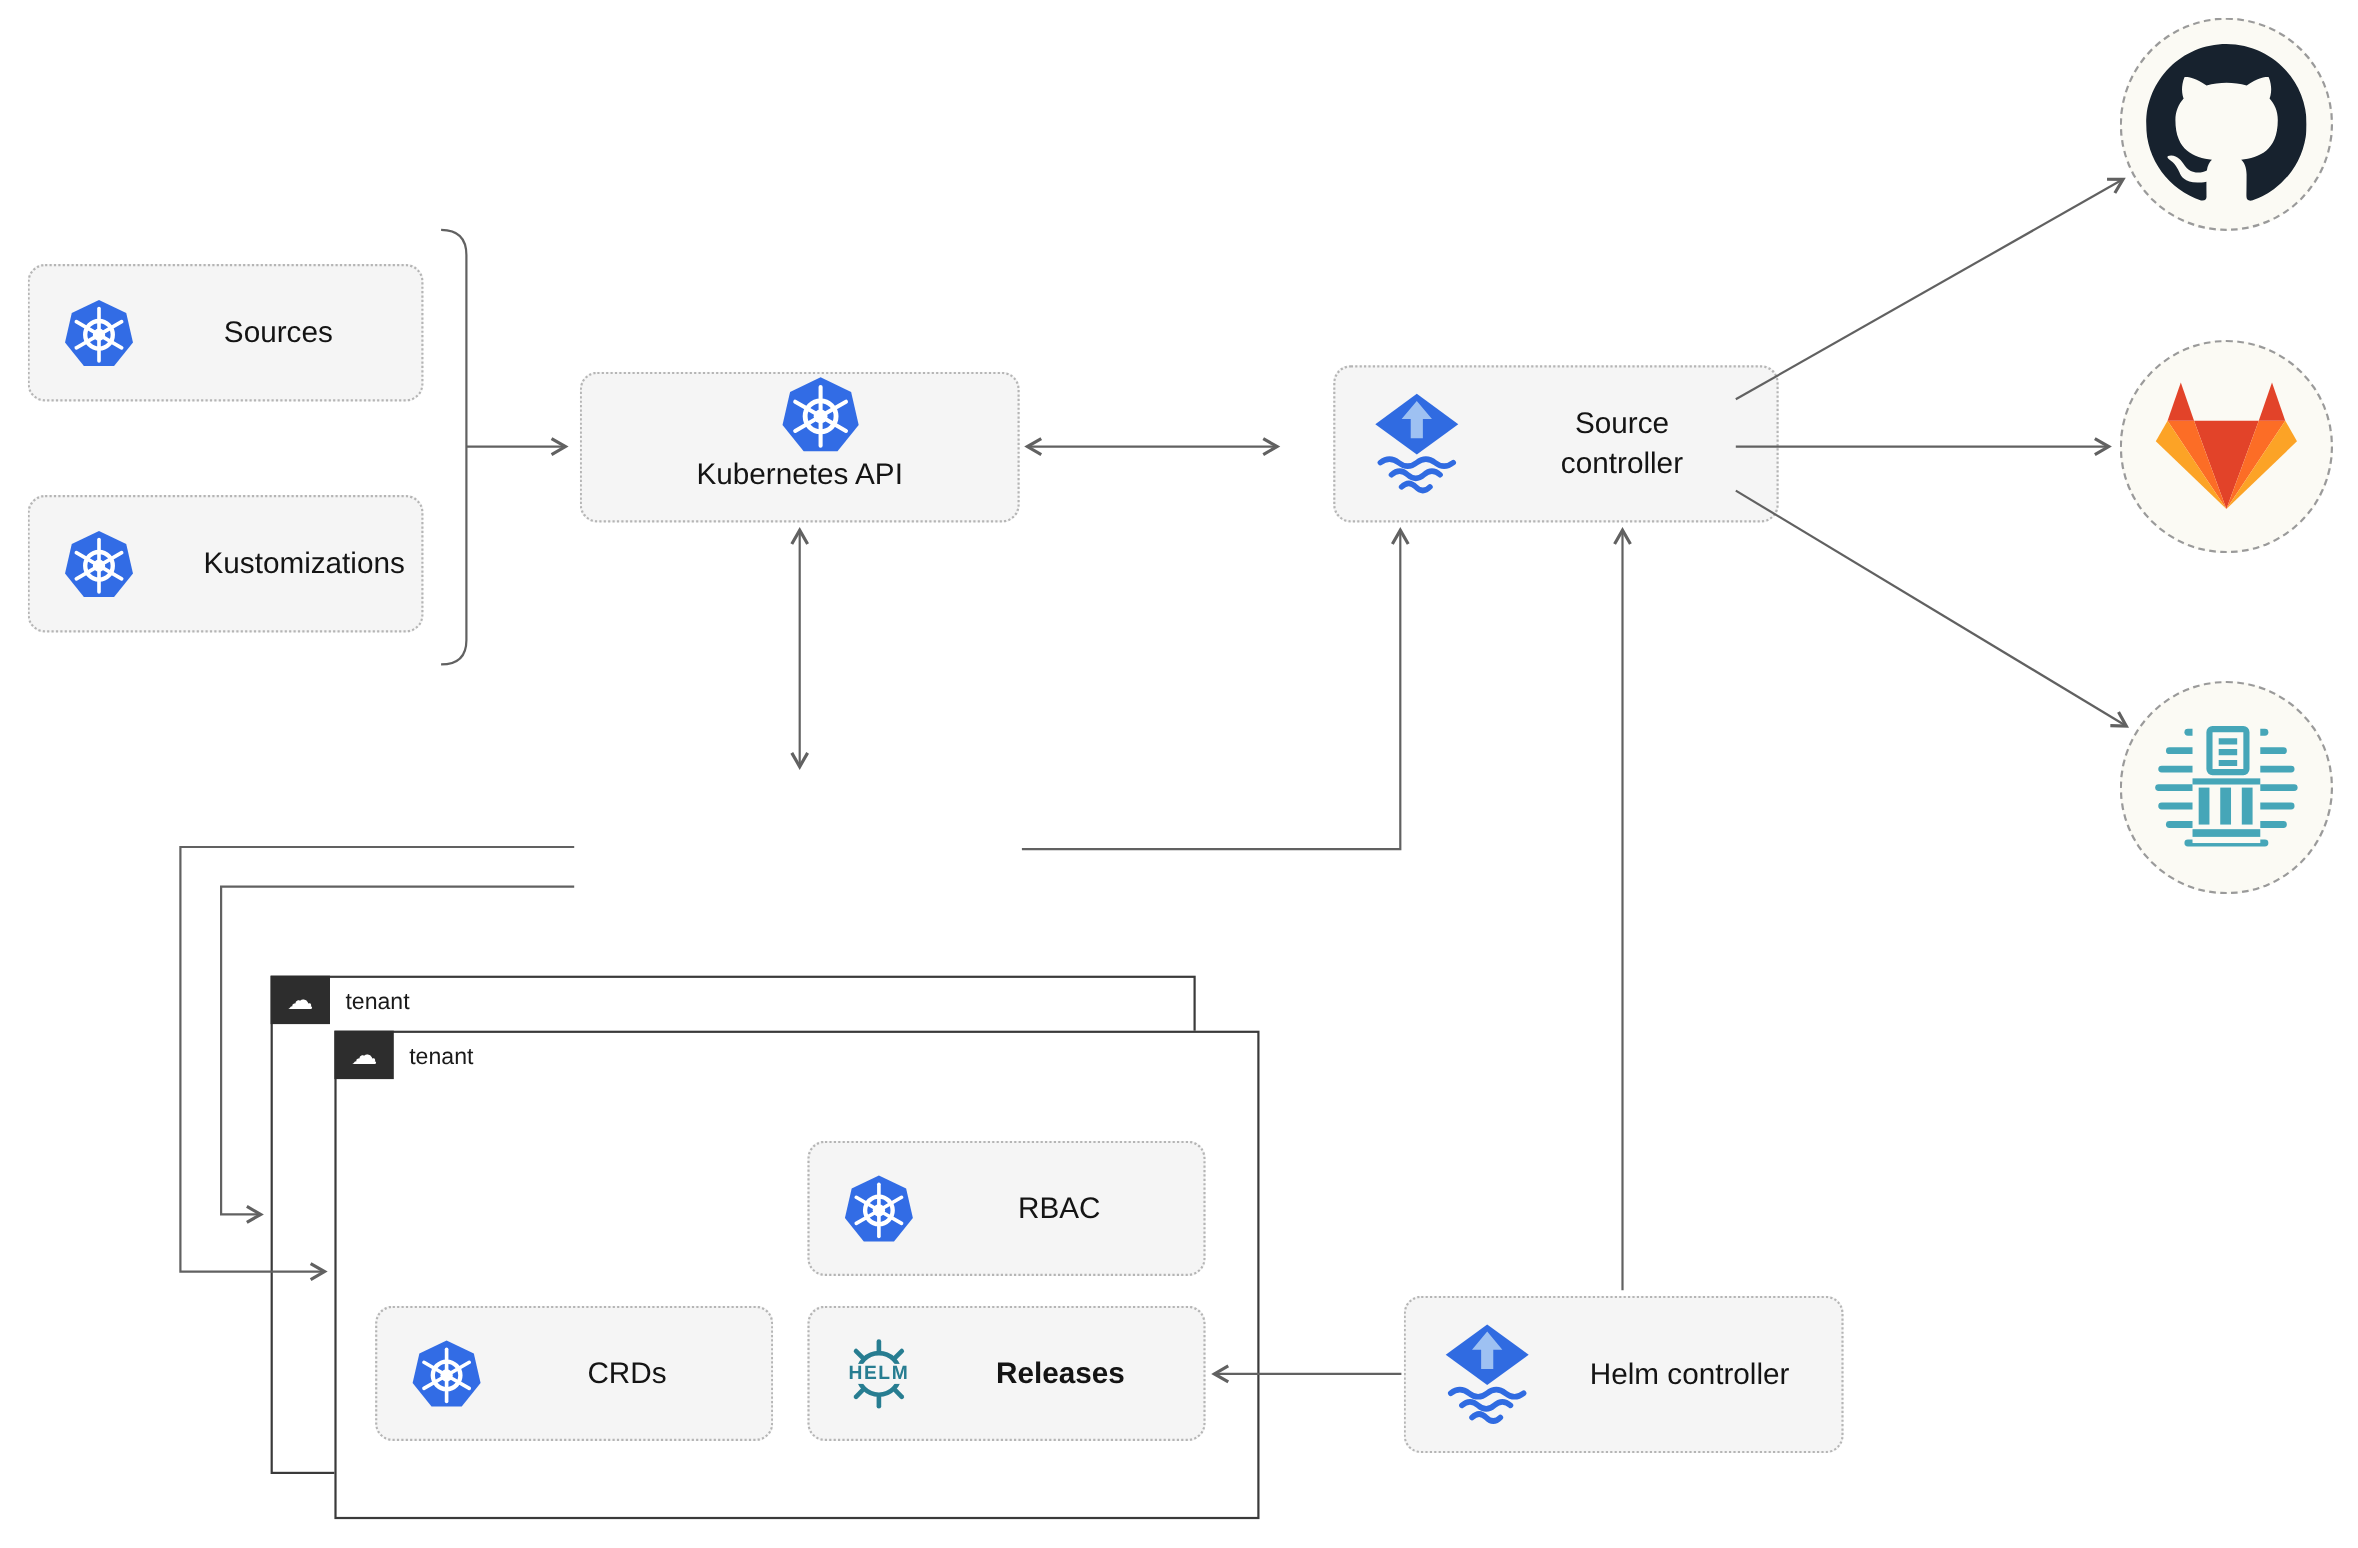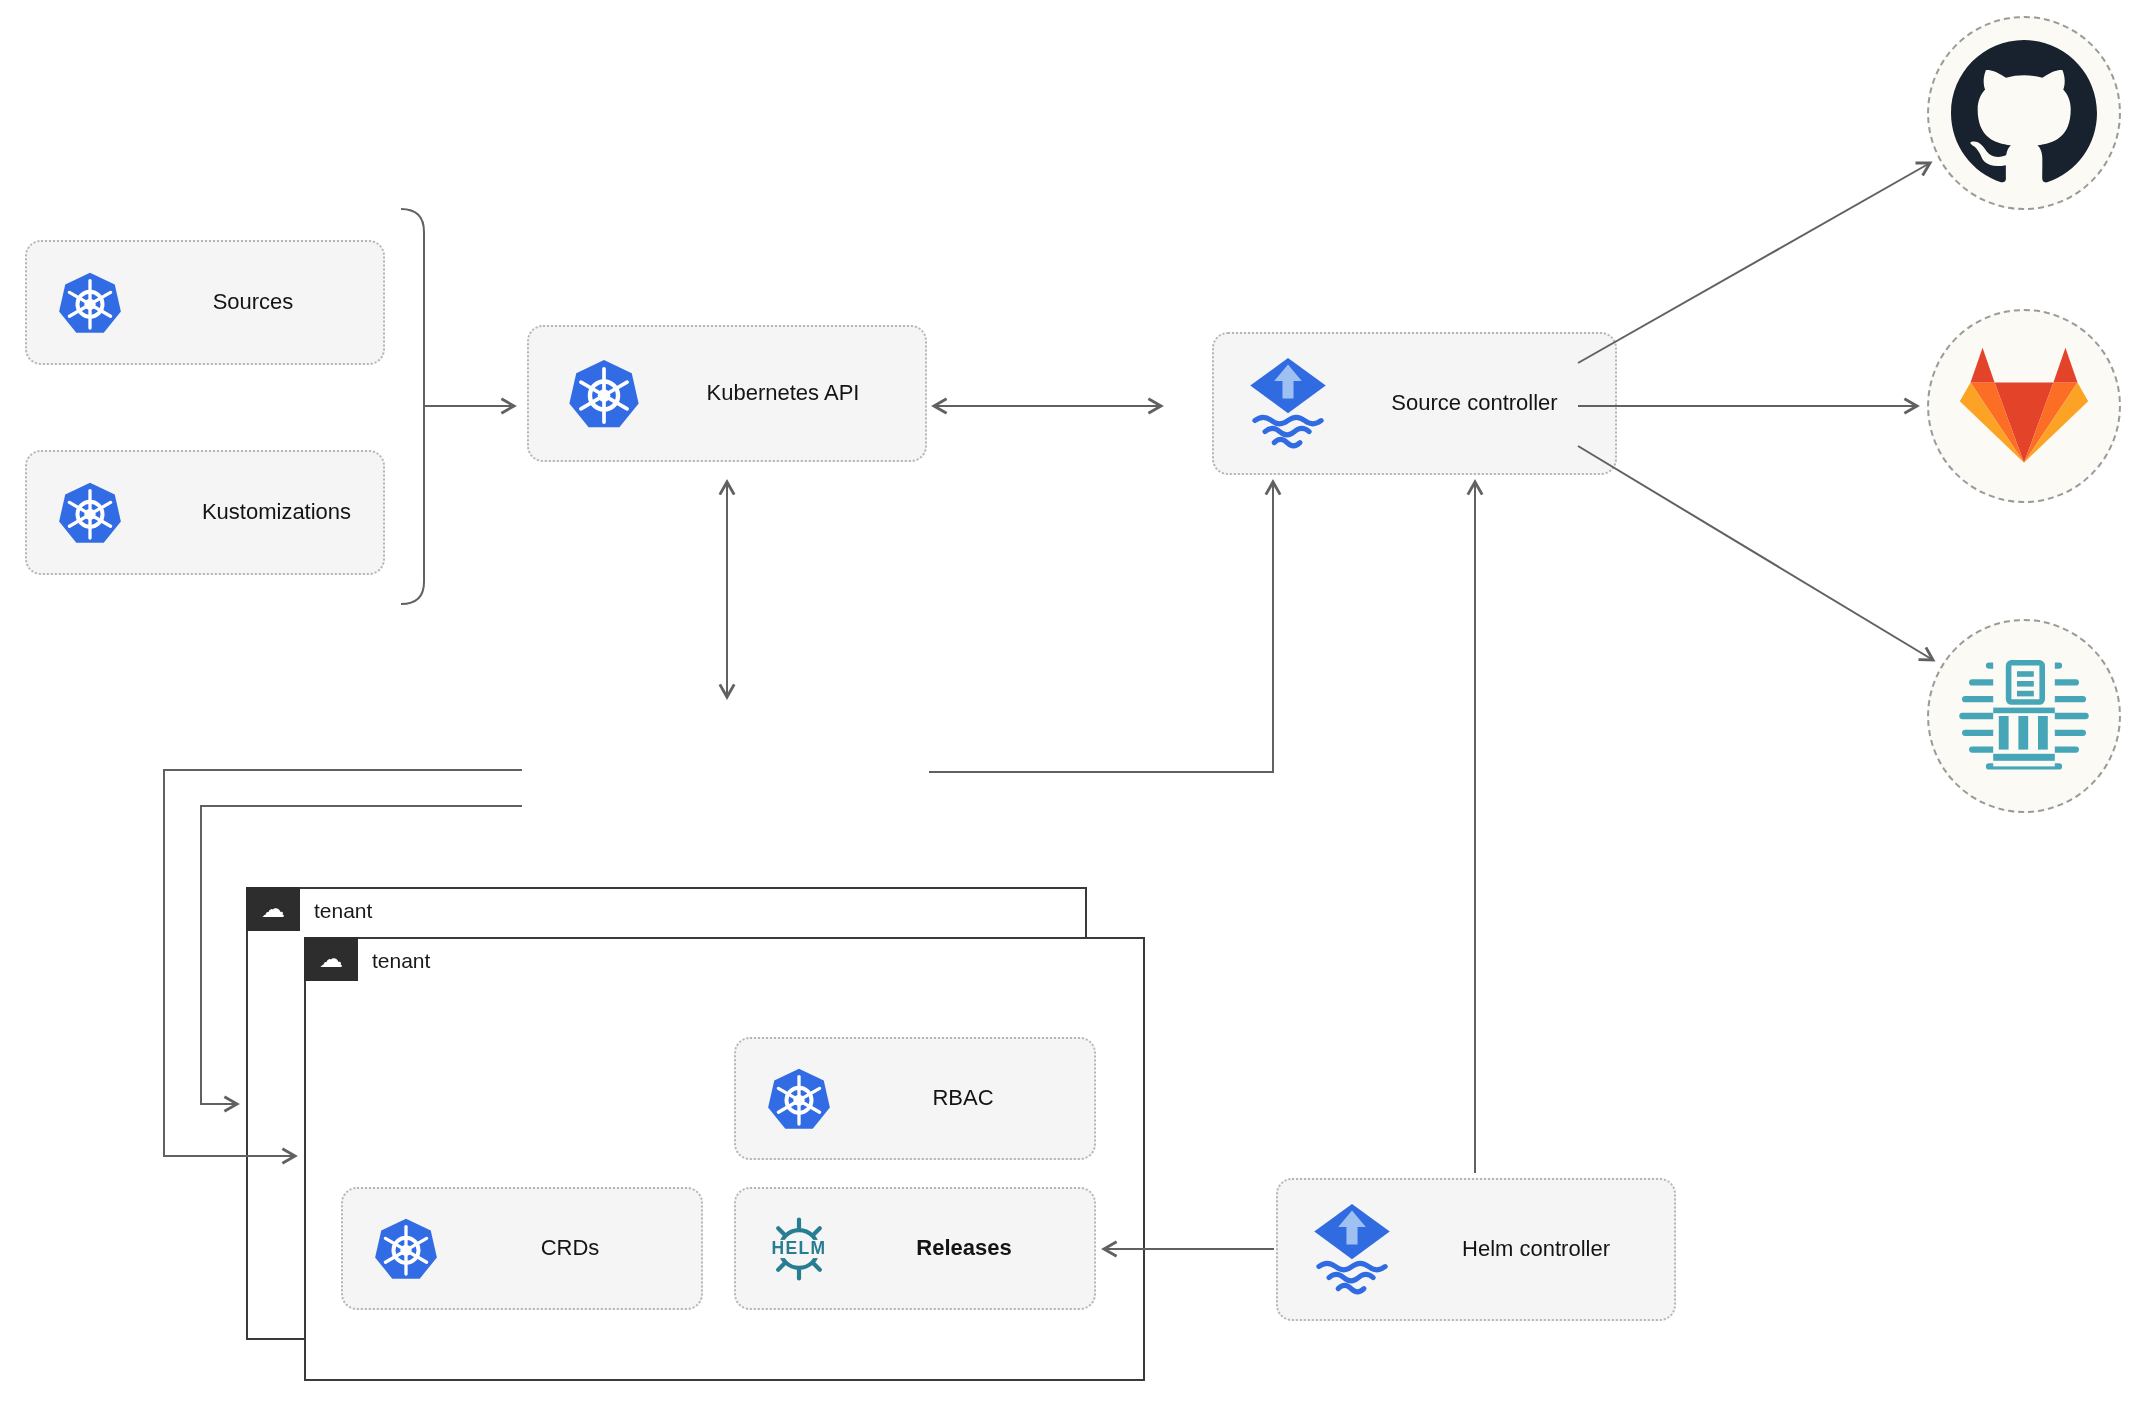--- a/index.html
+++ b/index.html
@@ -2,21 +2,21 @@
 <html><head>
 <meta charset="utf-8">
 <style>
   html,body{margin:0;padding:0;background:#ffffff;}
   .canvas{position:relative;width:2144px;height:1407px;background:#ffffff;
           font-family:"Liberation Sans",sans-serif;overflow:hidden;}
 
   
   .node{position:absolute;background:#F5F5F5;border:2px dotted #B5B5B5;border-radius:16px;
         display:flex;align-items:center;box-sizing:border-box;z-index:5;}
-  .node .label{flex:1;text-align:center;font-size:22px;color:#141414;line-height:1.3;}
+  .node .label{flex:1;text-align:center;font-size:27px;color:#141414;line-height:1.3;}
   .node .icon{flex:0 0 auto;}
   .ctl .label-wrap{flex:1;display:flex;justify-content:center;}
   .ctl .label{flex:none;max-width:185px;text-align:center;}
 
   
   .circle{position:absolute;width:194px;height:194px;border-radius:50%;
           border:2px dashed #9A9A9A;background:#FBFAF4;box-sizing:border-box;
           display:flex;align-items:center;justify-content:center;z-index:5;}
 
   
@@ -160,21 +160,21 @@
     <span class="label">Sources</span>
   </div>
 
   <div class="node" style="left:25px;top:450px;width:360px;height:125px;gap:47px;">
     <svg class="icon" width="66" height="66" style="margin-left:30px;">
         <use href="#sym-k8s"></use>
       </svg>
     <span class="label">Kustomizations</span>
   </div>
 
-  <div class="node" style="left:527px;top:325px;width:400px;height:137px;">
+  <div class="node" style="left:527px;top:338px;width:400px;height:137px;flex-direction:column;">
     <svg class="icon" width="74" height="74" style="margin-left:38px;">
         <use href="#sym-k8s"></use>
       </svg>
     <span class="label">Kubernetes API</span>
   </div>
 
   <div class="node ctl" style="left:1212px;top:332px;width:405px;height:143px;">
     <svg class="icon" width="92" height="100" style="margin-left:28px;">
         <use href="#sym-flux"></use>
       </svg>

